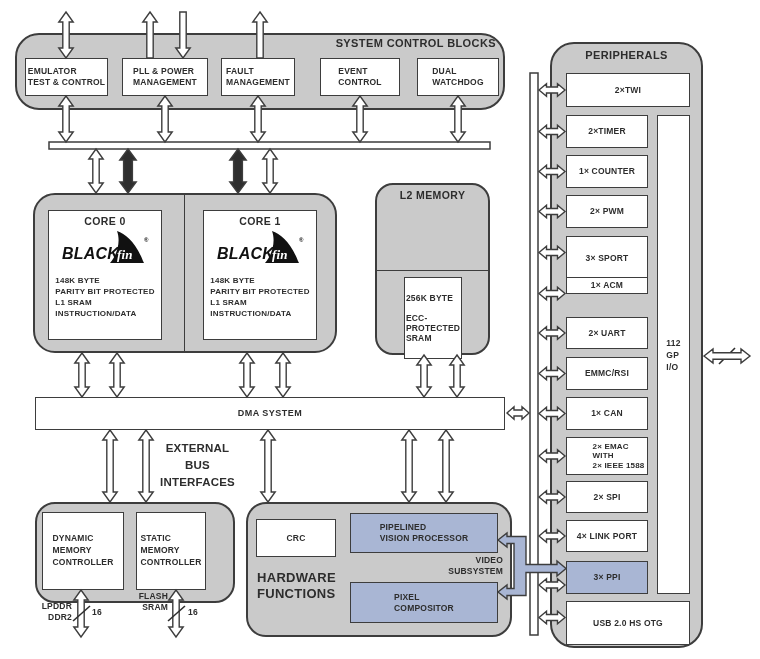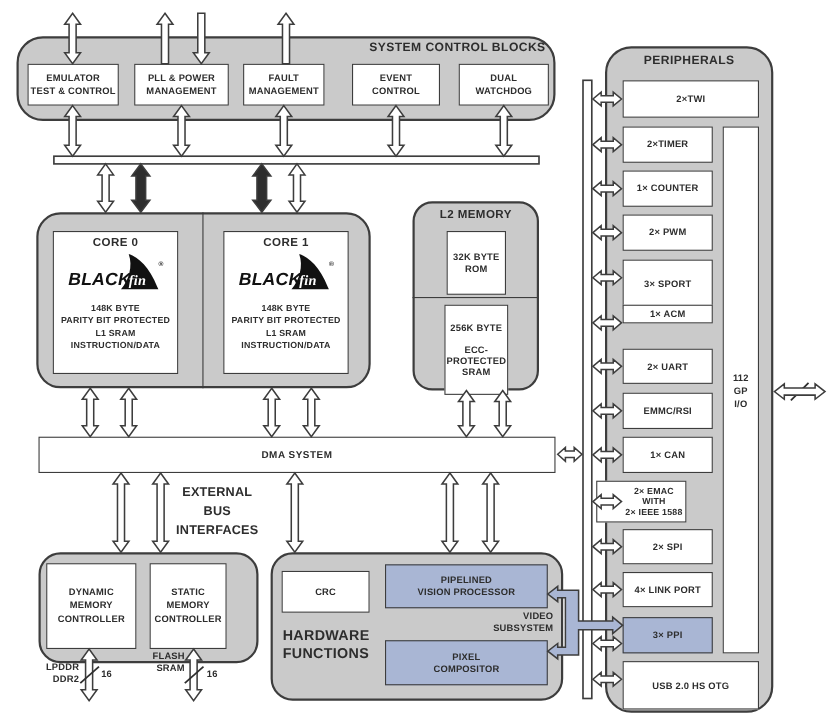--- a/index.html
+++ b/index.html
@@ -1,20 +1,20 @@
 <!DOCTYPE html>
 <html><head>
 <meta charset="utf-8">
 <style>
   html,body{margin:0;padding:0;background:#fff;}
   #canvas{position:relative;width:760px;height:659px;background:#ffffff;overflow:hidden;
           font-family:"Liberation Sans","DejaVu Sans",sans-serif;color:#2d2d2d;}
   .container{position:absolute;background:#cacaca;border:2px solid #3d3d3d;border-radius:20px;box-sizing:border-box;}
   .box{position:absolute;background:#ffffff;border:1.5px solid #3d3d3d;box-sizing:border-box;
-       display:flex;align-items:center;justify-content:center;text-align:center;
+       display:flex;align-items:center;justify-content:center;text-align:left;
        font-weight:bold;white-space:pre-line;font-size:8.5px;line-height:1.25;letter-spacing:.2px;}
   .blue{background:#a9b6d4;}
   .label{position:absolute;font-weight:bold;white-space:pre-line;letter-spacing:.2px;}
   .ctitle{font-size:11px;letter-spacing:.4px;}
   .divider-v{position:absolute;width:0;border-left:1.5px solid #3d3d3d;}
   .divider-h{position:absolute;height:0;border-top:1.5px solid #3d3d3d;}
   .corebox{flex-direction:column;justify-content:flex-start;padding-top:4px;}
   .coretitle{font-size:10.5px;letter-spacing:.4px;margin-bottom:2px;}
   .coresram{font-size:8px;line-height:1.35;margin-top:6px;}
   #arrow-layer{position:absolute;left:0;top:0;z-index:30;pointer-events:none;}
@@ -65,22 +65,20 @@
     </svg>
     <div class="coresram">148K BYTE
 PARITY BIT PROTECTED
 L1 SRAM
 INSTRUCTION/DATA</div>
   </div>
 
   <div class="container" style="left:375px;top:183px;width:115px;height:172px;border-radius:18px;"></div>
   <div class="label ctitle" style="left:375px;top:189px;width:115px;text-align:center;font-size:10.5px;">L2 MEMORY</div>
   <div class="divider-h" style="left:375px;top:270px;width:115px;"></div>
-  <div class="box" style="left:406px;top:210px;width:54px;height:58px;">32K BYTE
-ROM</div>
   <div class="box" style="left:404px;top:277px;width:58px;height:82px;line-height:1.2;">256K BYTE
 
 ECC-
 PROTECTED
 SRAM</div>
 
   <div class="box" style="left:35px;top:397px;width:470px;height:33px;font-size:9px;letter-spacing:.5px;">DMA SYSTEM</div>
 
   <div class="label" style="left:150px;top:440px;width:95px;text-align:center;font-size:11.5px;line-height:17px;">EXTERNAL
 BUS
@@ -116,21 +114,21 @@
 
   <div class="box" style="left:566px;top:73px;width:124px;height:34px;">2×TWI</div>
   <div class="box" style="left:566px;top:115px;width:82px;height:33px;">2×TIMER</div>
   <div class="box" style="left:566px;top:155px;width:82px;height:33px;">1× COUNTER</div>
   <div class="box" style="left:566px;top:195px;width:82px;height:33px;">2× PWM</div>
   <div class="box" style="left:566px;top:236px;width:82px;height:45px;">3× SPORT</div>
   <div class="box" style="left:566px;top:277px;width:82px;height:17px;">1× ACM</div>
   <div class="box" style="left:566px;top:317px;width:82px;height:32px;">2× UART</div>
   <div class="box" style="left:566px;top:357px;width:82px;height:33px;">EMMC/RSI</div>
   <div class="box" style="left:566px;top:397px;width:82px;height:33px;">1× CAN</div>
-  <div class="box" style="left:542px;top:437px;width:82px;height:38px;font-size:8px;line-height:1.18;padding-left:23px;">2× EMAC
+  <div class="box" style="left:566px;top:437px;width:82px;height:38px;font-size:8px;line-height:1.18;padding-left:23px;">2× EMAC
 WITH
 2× IEEE 1588</div>
   <div class="box" style="left:566px;top:481px;width:82px;height:32px;">2× SPI</div>
   <div class="box" style="left:566px;top:520px;width:82px;height:32px;">4× LINK PORT</div>
   <div class="box blue" style="left:566px;top:561px;width:82px;height:33px;">3× PPI</div>
   <div class="box" style="left:566px;top:601px;width:124px;height:44px;">USB 2.0 HS OTG</div>
 
   <div class="box" style="left:657px;top:115px;width:33px;height:479px;font-size:8.5px;line-height:12px;">112
 GP
 I/O</div>

